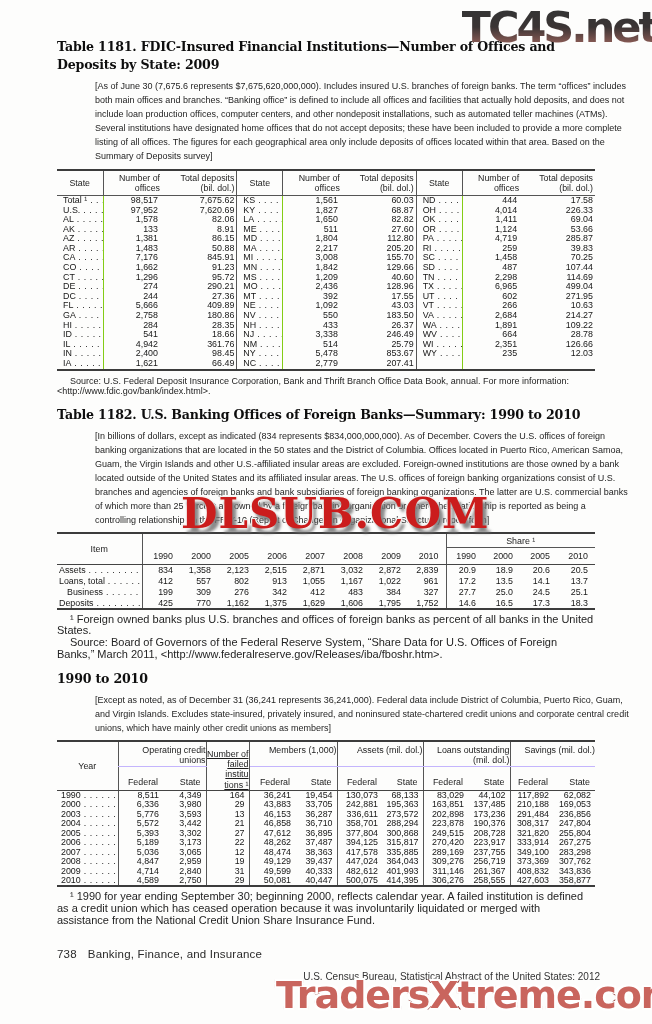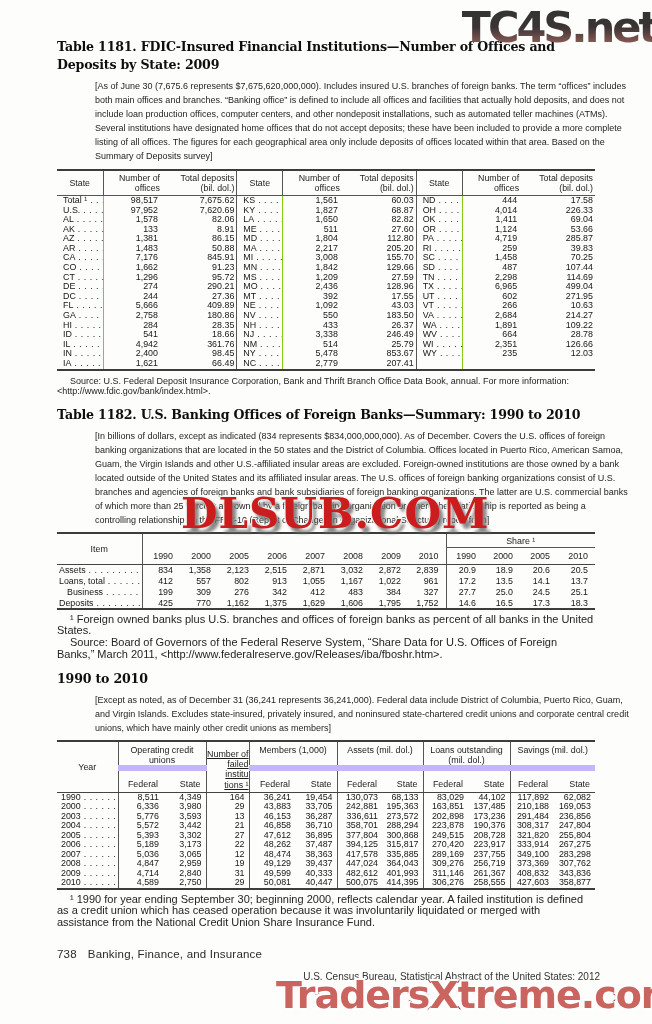--- a/index.html
+++ b/index.html
@@ -58,21 +58,21 @@
   .t1182 tbody td { height:11px; font-size:8.9px; color:#161616; text-align:right; padding:0 7px 0 0; }
   .t1182 tbody td.lbl { text-align:left; border-right:1px solid #555; padding:0 2px 0 2px; overflow:hidden; }
   .t1182 tbody tr:nth-child(3) .lead { padding-left:8px; }
 
   
   .t1183 {
     width:100%; border-collapse:collapse; table-layout:fixed; margin-top:5px;
     border-top:2px solid #3c3c3c; border-bottom:2px solid #3c3c3c;
   }
   .t1183 th { font-weight:normal; font-size:8.9px; line-height:10.2px; color:#1c1c1c; }
-  .t1183 .hg { text-align:center; vertical-align:top; padding-top:3px; border-bottom:6px solid #c4b5fd; }
+  .t1183 .hg { text-align:right; vertical-align:top; padding-top:3px; border-bottom:1px solid #c4b5fd; }
   .t1183 .year-h { text-align:center; vertical-align:middle; border-bottom:1.5px solid #444; }
   .t1183 .failed-h { text-align:right; vertical-align:top; padding-top:7px; border-left:1px solid #555; border-right:1px solid #555; border-bottom:1.5px solid #444;text-decoration:underline; }
   .t1183 tr.subhead th { text-align:right; vertical-align:bottom; padding:2px 5px 3px 0; border-bottom:1.5px solid #444; height:24px; }
   .t1183 .gs { border-left:1px solid #555; }
   .t1183 tbody td { height:9.5px; font-size:8.9px; line-height:9.3px; color:#161616; text-align:right; padding:0 4px 0 0; }
   .t1183 tbody td.yr-cell { text-align:left; padding:0 0 0 4px; overflow:hidden; }
   .t1183 tbody td.failed-c { border-left:1px solid #555; border-right:1px solid #555; }
 
   
   .page-footer { position:absolute; left:57px; top:948px; font-size:11.5px; color:#2a2a2a; letter-spacing:0.2px; }
@@ -329,21 +329,21 @@
                 <span class="lead">MN</span>
               </td>
             <td class="num off">1,842</td>
             <td class="num dep">129.66</td>
           </tr>
             <tr>
             <td class="state-cell">
                 <span class="lead">MS</span>
               </td>
             <td class="num off">1,209</td>
-            <td class="num dep">27.59</td>
+            <td class="num dep">40.60</td>
           </tr>
             <tr>
             <td class="state-cell">
                 <span class="lead">MO</span>
               </td>
             <td class="num off">2,436</td>
             <td class="num dep">128.96</td>
           </tr>
             <tr>
             <td class="state-cell">

